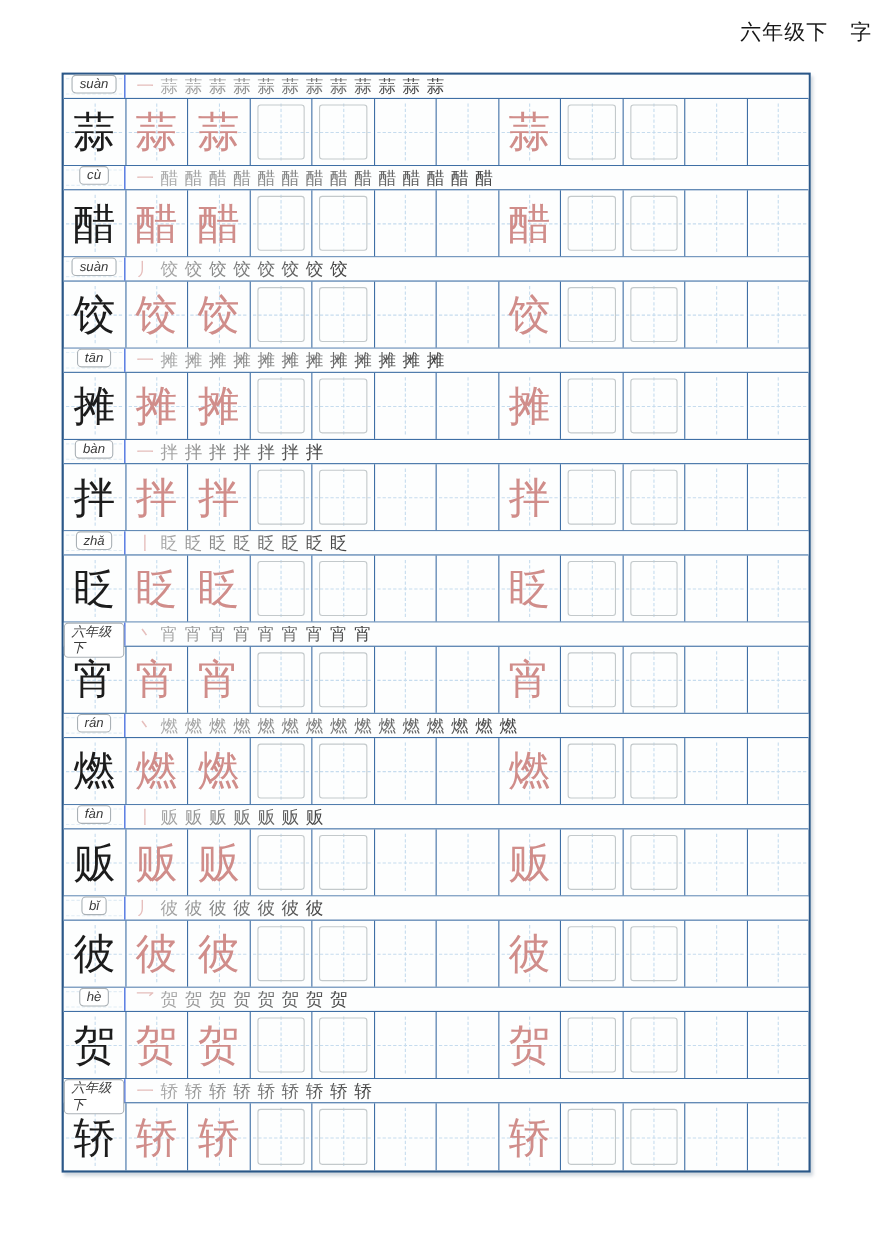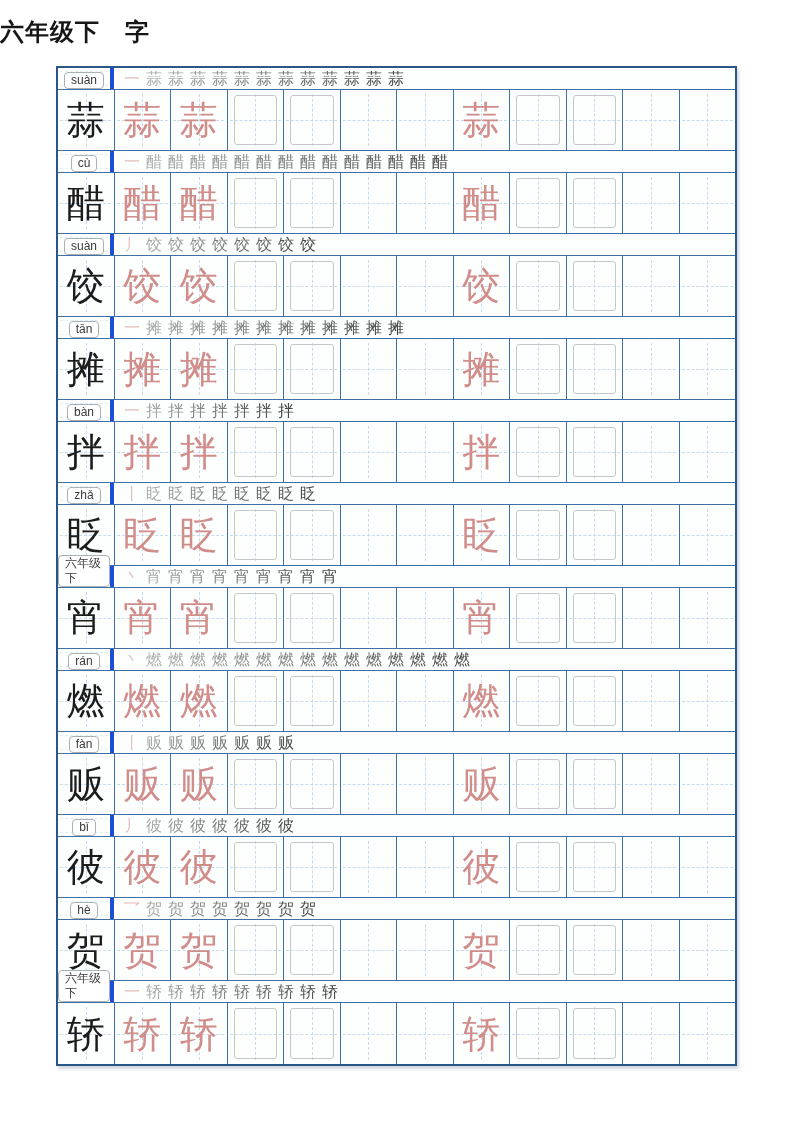--- a/index.html
+++ b/index.html
@@ -5,41 +5,42 @@
   * { margin:0; padding:0; box-sizing:border-box; }
   html,body { width:793px; height:1122px; }
   body {
     position:relative;
     background:#ffffff;
     font-family:"Liberation Sans", sans-serif;
     overflow:hidden;
   }
   .title {
     position:absolute; top:16px; left:0; right:0;
-    text-align:left;
-    font-size:24px; font-weight:700; color:#161616;
+    text-align:right;
+    font-size:19px; font-weight:400; color:#161616;
     letter-spacing:1px;
   }
   .worksheet {
     position:absolute; left:56px; top:66px; width:681px;
     border:2px solid #2a5788;
     background:#fdfefe;
     box-shadow:2px 3px 3px rgba(120,140,160,0.35);
   }
   .pinyin-row {
     display:flex; height:22px;
     border-bottom:1px solid #3f6fa5;
     align-items:center;
     background:#fdfefe;
   }
   .pinyin-cell {
     flex:0 0 56px; width:56px; height:100%;
-    border-right:4px solid #1d4ed8;
-    display:flex; align-items:flex-end; justify-content:center;
+    border-right:1px solid #1d4ed8;
+    display:flex; align-items:flex-start; justify-content:center;
     position:relative;
+    font-style:italic;
   }
   .pinyin-cell::before {
     content:""; position:absolute; left:2px; right:2px; top:3px;
     border-top:1px dashed #e2edf5;
   }
   .pinyin-cell::after {
     content:""; position:absolute; left:2px; right:2px; bottom:3px;
     border-top:1px dashed #e2edf5;
   }
   .pinyin-box {

